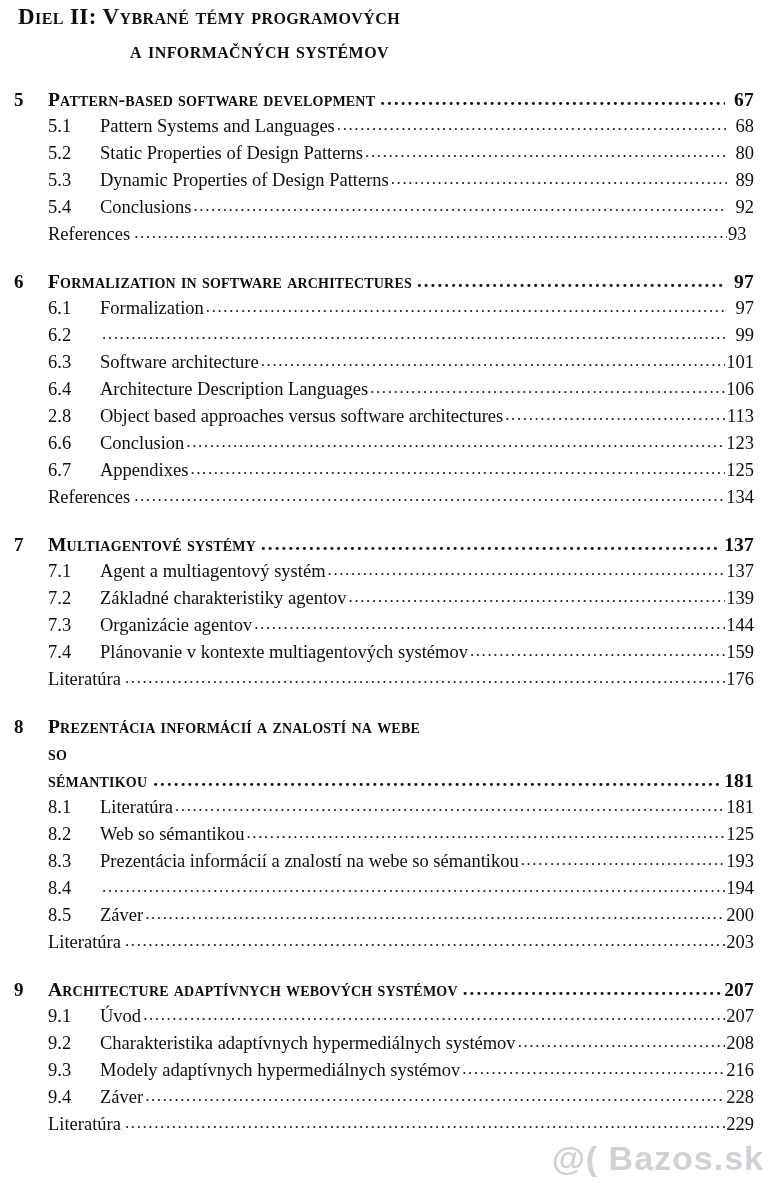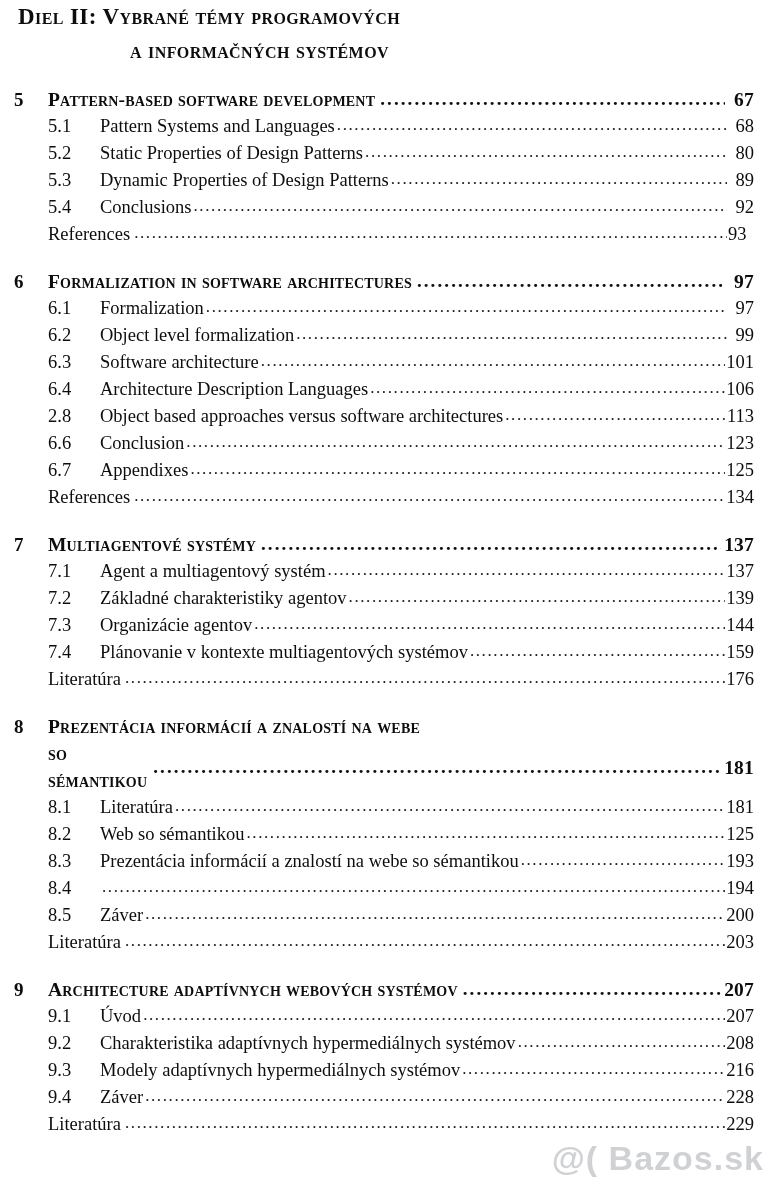--- a/index.html
+++ b/index.html
@@ -105,21 +105,21 @@
     letter-spacing: 0.2px;
   }
   .chapter-title-first .num {
     width: 34px;
     flex: 0 0 34px;
     font-variant: normal;
     font-size: 19px;
   }
   .chapter-title-cont {
     display: flex;
-    align-items: center;
+    align-items: flex-end;
     width: 740px;
     margin-left: 14px;
     line-height: 27px;
     font-weight: bold;
     font-variant: small-caps;
     font-size: 19.5px;
     letter-spacing: 0.2px;
   }
   .chapter-title-cont .spacer {
     width: 34px;
@@ -283,21 +283,20 @@
           <span class="page">97</span>
         </div>
         <div class="row level2">
           <span class="num">6.1</span>
           <span class="label">Formalization</span>
           <span class="leader">........................................................................................................................................................................................................</span>
           <span class="page">97</span>
         </div>
         <div class="row level2">
           <span class="num">6.2</span>
-          <span class="label">Object level formalization</span>
           <span class="leader">........................................................................................................................................................................................................</span>
           <span class="page">99</span>
         </div>
         <div class="row level2">
           <span class="num">6.3</span>
           <span class="label">Software architecture</span>
           <span class="leader">........................................................................................................................................................................................................</span>
           <span class="page">101</span>
         </div>
         <div class="row level2">

